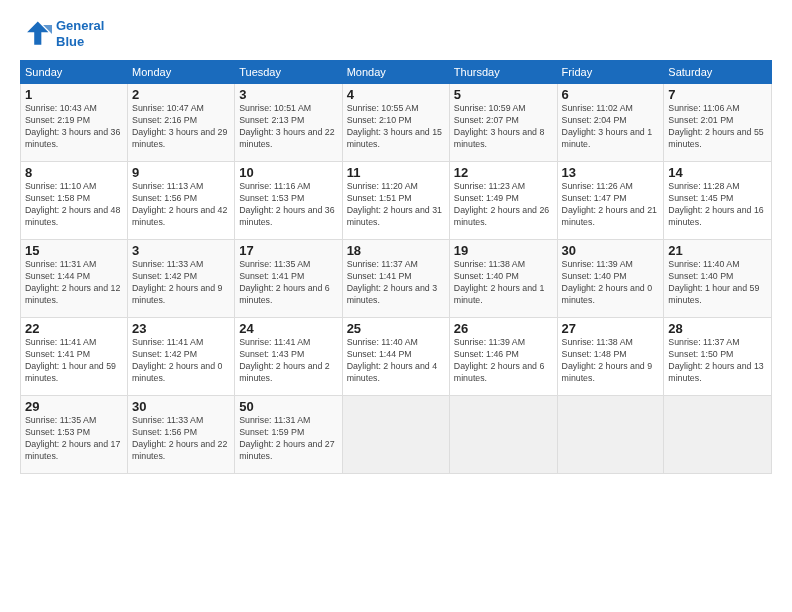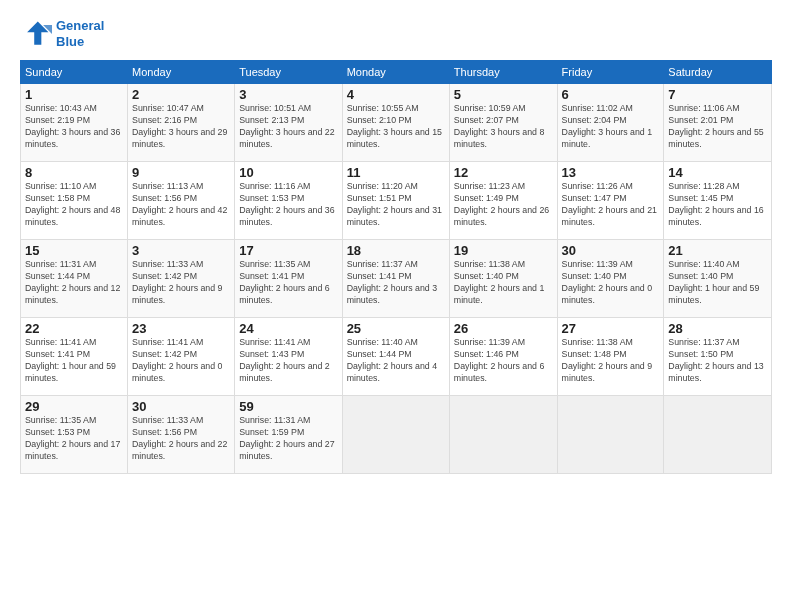--- a/index.html
+++ b/index.html
@@ -371,21 +371,21 @@
           </td>
           <td>
             <span class="day-number">30</span>
 <div class="day-info">
 Sunrise: 11:33 AM<br>
 Sunset: 1:56 PM<br>
 Daylight: 2 hours and 22 minutes.
 </div>
           </td>
           <td>
-            <span class="day-number">59</span>
+            <span class="day-number">50</span>
 <div class="day-info">
 Sunrise: 11:31 AM<br>
 Sunset: 1:59 PM<br>
 Daylight: 2 hours and 27 minutes.
 </div>
           </td>
           <td class="empty-cell"></td>
           <td class="empty-cell"></td>
           <td class="empty-cell"></td>
           <td class="empty-cell"></td>

